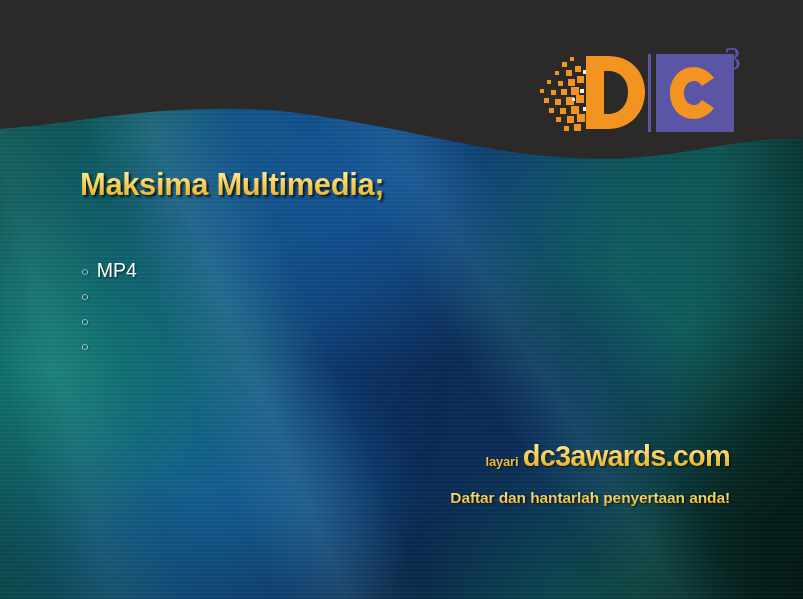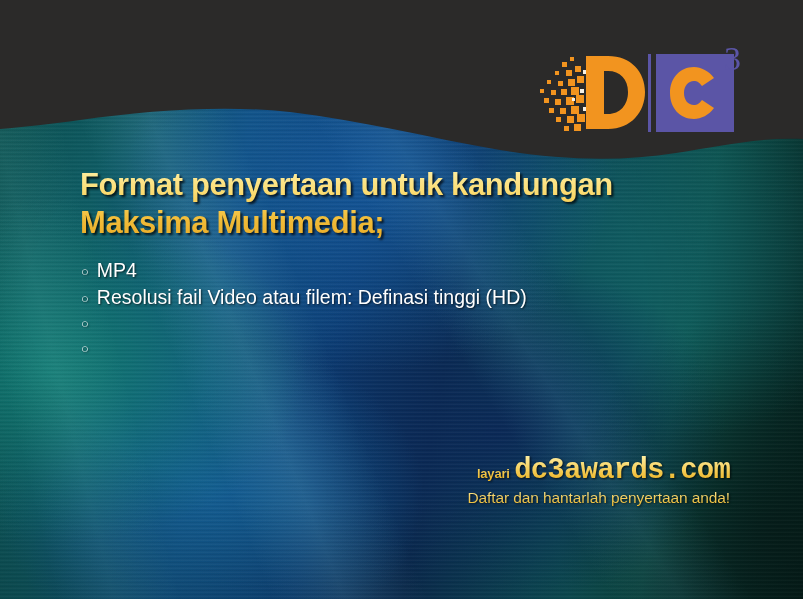--- a/index.html
+++ b/index.html
@@ -147,28 +147,27 @@
     filter: drop-shadow(1.5px 1.5px 1px rgba(0,0,0,0.7));
     font-weight: bold;
   }
   .footer-url .small {
     font-size: 13px;
     letter-spacing: -0.2px;
   }
   .footer-url .big {
     font-size: 29px;
     letter-spacing: -0.8px;
-    font-family: Liberation Mono, monospace;
   }
   .footer-tagline {
     display: block;
-    margin-top: 2px;
+    margin-top: 16px;
     white-space: nowrap;
     font-size: 15.5px;
-    font-weight: normal;
+    font-weight: bold;
     letter-spacing: -0.1px;
     color: #f5cf55;
     background: linear-gradient(180deg, #fff0a0 0%, #f7d264 42%, #eab428 100%);
     -webkit-background-clip: text;
     background-clip: text;
     -webkit-text-fill-color: transparent;
     filter: drop-shadow(1.3px 1.3px 1px rgba(0,0,0,0.7));
   }
 </style>
 </head>
@@ -237,33 +236,31 @@
       <rect x="128" y="14" width="78" height="78" fill="#5b55a6"></rect>
 
       <path d="M186,38 C181,31 173,27 166,27 C152,27 142,38 142,53 C142,68 152,79 166,79 C173,79 181,75 186,68
                L174,60 C171,64 169,65 166,65 C160,65 156,60 156,53 C156,46 160,41 166,41 C169,41 171,42 174,46 Z" fill="#f2941f"></path>
 
       <text x="196" y="30" font-family="Liberation Serif, serif" font-size="34" fill="#5b55a6">3</text>
     </svg>
   </div>
 
   <div class="title">
-    <span class="line">Format penyertaan untuk kandungan</span>
     <span class="line">Maksima Multimedia;</span>
   </div>
 
   <div class="body-block">
     <ul class="bullet-list">
       <li>
         <span class="bullet-mark">○</span>
         <span>MP4</span>
       </li>
       <li>
         <span class="bullet-mark">○</span>
-        <span>Resolusi fail Video atau filem: Definasi tinggi (HD)</span>
       </li>
       <li>
         <span class="bullet-mark">○</span>
       </li>
       <li>
         <span class="bullet-mark">○</span>
       </li>
     </ul>
   </div>
 

